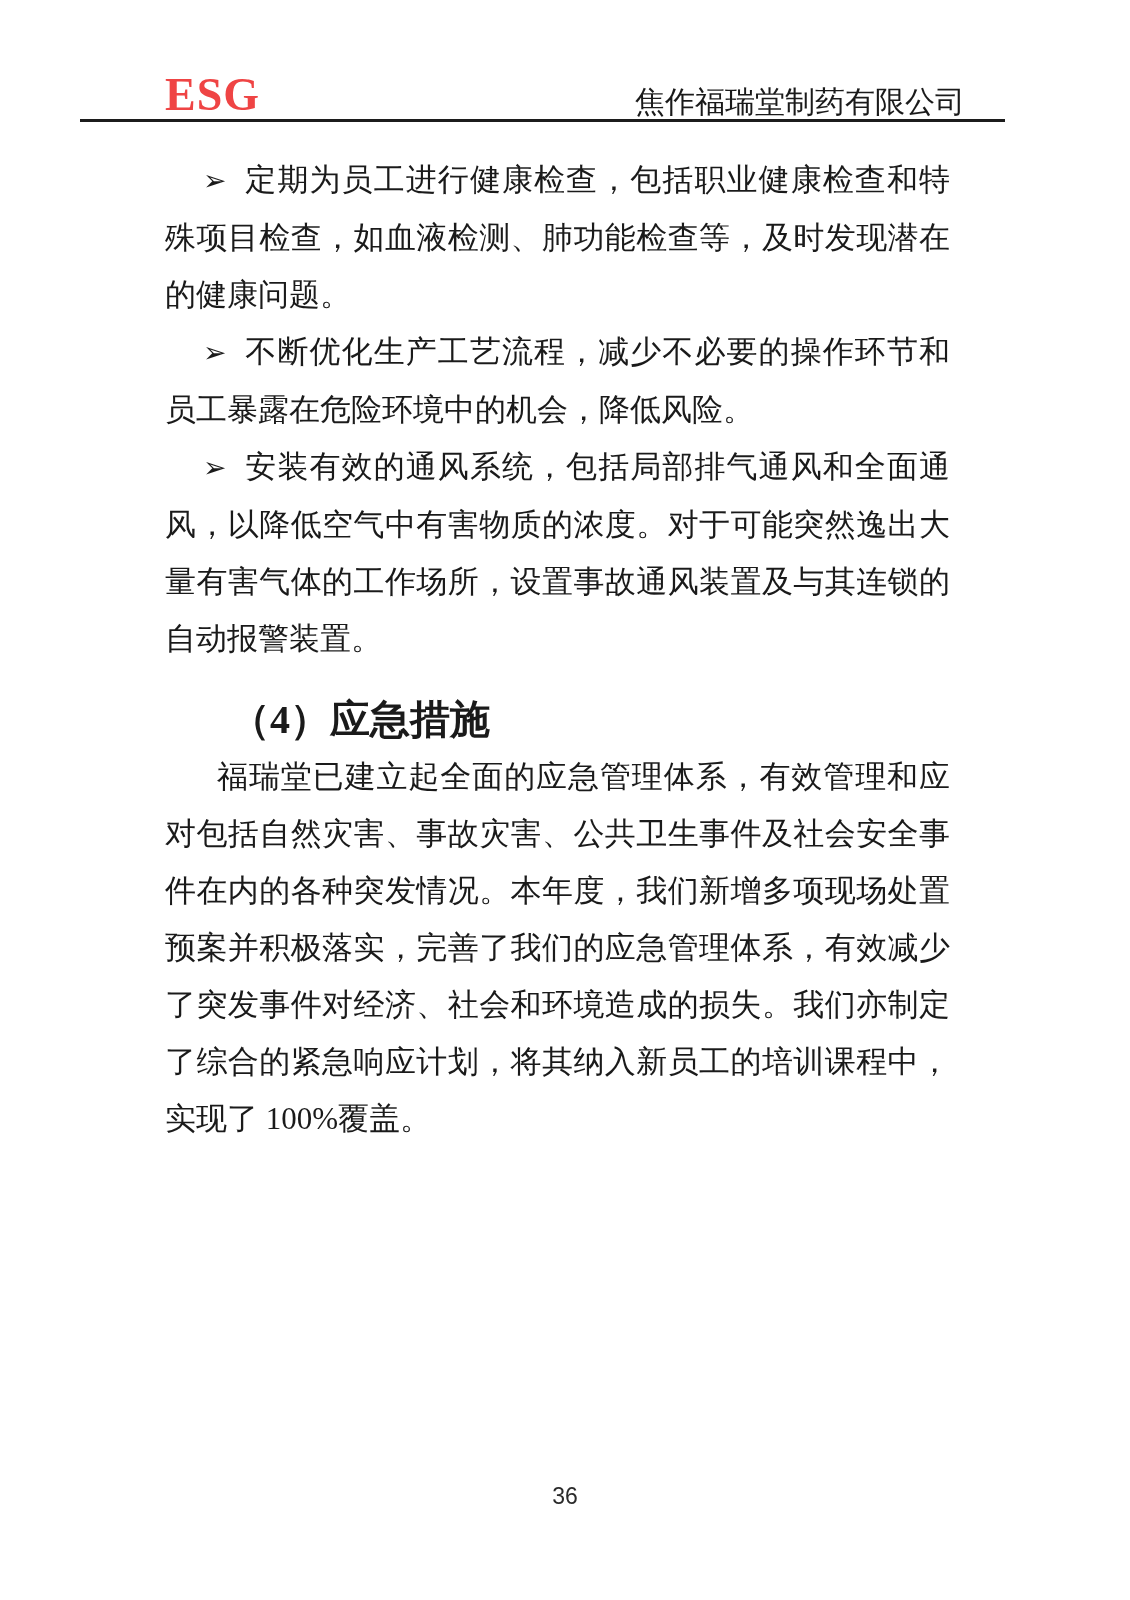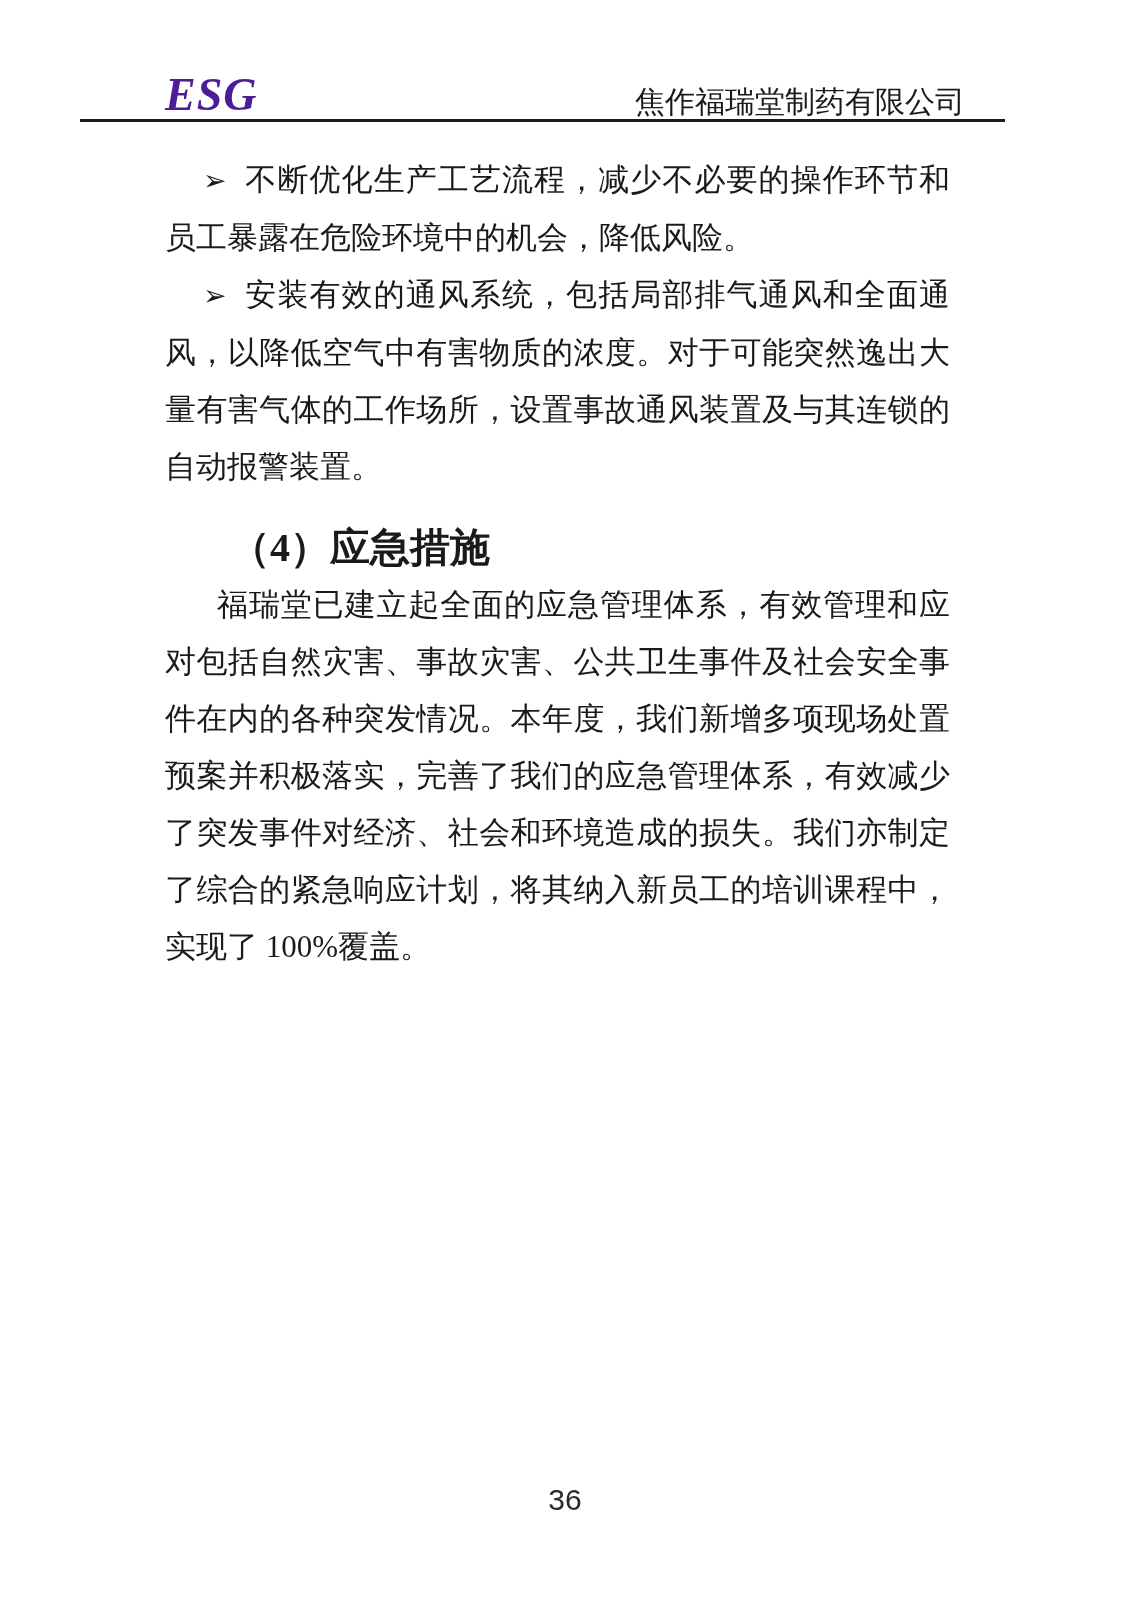--- a/index.html
+++ b/index.html
@@ -19,23 +19,22 @@
     display:flex;
     justify-content:space-between;
     align-items:flex-end;
     padding-bottom:1px;
   }
   .logo{
     padding-left:85px;
     font-size:46px;
     font-weight:600;
     letter-spacing:1px;
-    color:#4c1d95;
+    color:#ef4444;
     line-height:1;
-    font-style:italic;
   }
   .company{
     padding-right:40px;
     font-size:30px;
     color:#1a1a1a;
     line-height:1.1;
   }
   
   .content{
     margin-left:165px;
@@ -65,38 +64,42 @@
     text-align:left;
   }
   .heading-4{margin-top:24px !important;}
   
   .page-number{
     position:absolute;
     left:0;right:0;
     top:1483px;
     text-align:center;
     font-family:"Liberation Sans","DejaVu Sans",sans-serif;
-    font-size:30px;
+    font-size:23px;
     color:#2b2b2b;
   }
 </style>
 </head>
 <body>
 
 <div class="page">
 
   <div class="header">
     <div class="logo">ESG</div>
     <div class="company">焦作福瑞堂制药有限公司</div>
   </div>
 
   <div class="content">
 
 
 
+    <p class="bullet">
+      <span class="marker">➢</span>
+      <span>定期为员工进行健康检查，包括职业健康检查和特殊项目检查，如血液检测、肺功能检查等，及时发现潜在的健康问题。</span>
+    </p>
 
 
     <p class="bullet">
       <span class="marker">➢</span>
       <span>不断优化生产工艺流程，减少不必要的操作环节和员工暴露在危险环境中的机会，降低风险。</span>
     </p>
 
     <p class="bullet">
       <span class="marker">➢</span>
       <span>安装有效的通风系统，包括局部排气通风和全面通风，以降低空气中有害物质的浓度。对于可能突然逸出大量有害气体的工作场所，设置事故通风装置及与其连锁的自动报警装置。</span>

